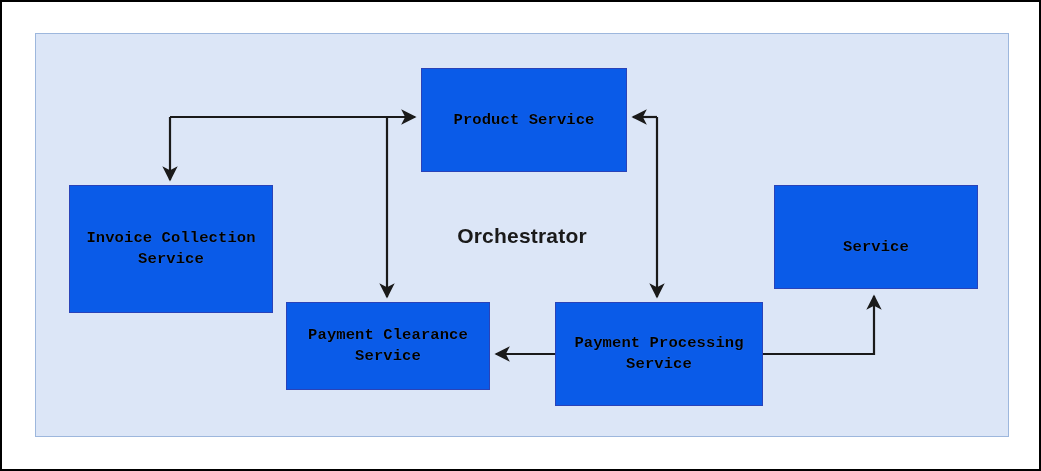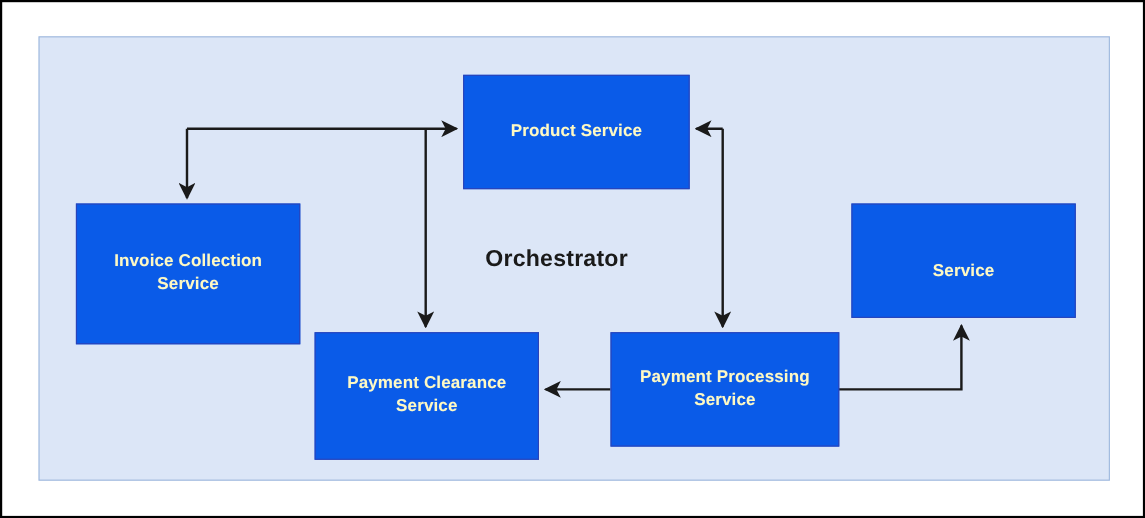--- a/index.html
+++ b/index.html
@@ -31,38 +31,39 @@
   }
   .node {
     position: absolute;
     background: #0a5be8;
     border: 1px solid #2a43b8;
     box-sizing: border-box;
     display: flex;
     align-items: center;
     justify-content: center;
     text-align: center;
-    color: #fef9c3;
+    color: #000000;
     font-weight: bold;
     font-size: 15.5px;
     line-height: 1.35;
     letter-spacing: 0.1px;
     padding: 2px 2px;
     text-shadow: 0 0 1px rgba(255,255,255,0.25);
     z-index: 3;
+    font-family: Liberation Mono, monospace;
   }
   #node-product        { left: 419px; top: 66px;  width: 206px; height: 104px; }
   #node-invoice-coll   { left: 67px;  top: 183px; width: 204px; height: 128px; }
   #node-invoice-settle { left: 772px; top: 183px; width: 204px; height: 104px; }
-  #node-pay-clearance  { left: 284px; top: 300px; width: 204px; height: 116px; align-items: center; }
+  #node-pay-clearance  { left: 284px; top: 300px; width: 204px; height: 88px; align-items: center; }
   #node-pay-processing { left: 553px; top: 300px; width: 208px; height: 104px; }
 
   #orchestrator-label {
     position: absolute;
-    left: 401px;
+    left: 417px;
     top: 222px;
     width: 206px;
     text-align: center;
     font-size: 21px;
     font-weight: bold;
     color: #1a1a1a;
     letter-spacing: 0.2px;
     z-index: 2;
   }
   #edges {

